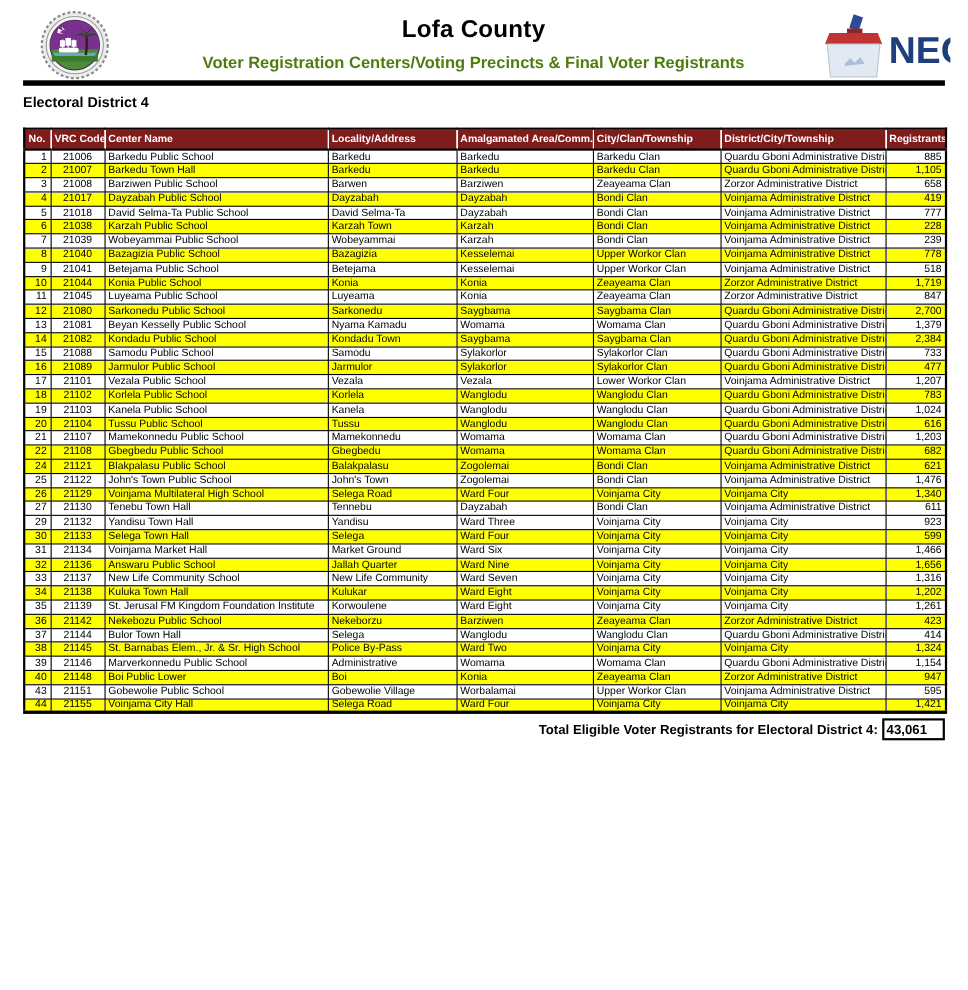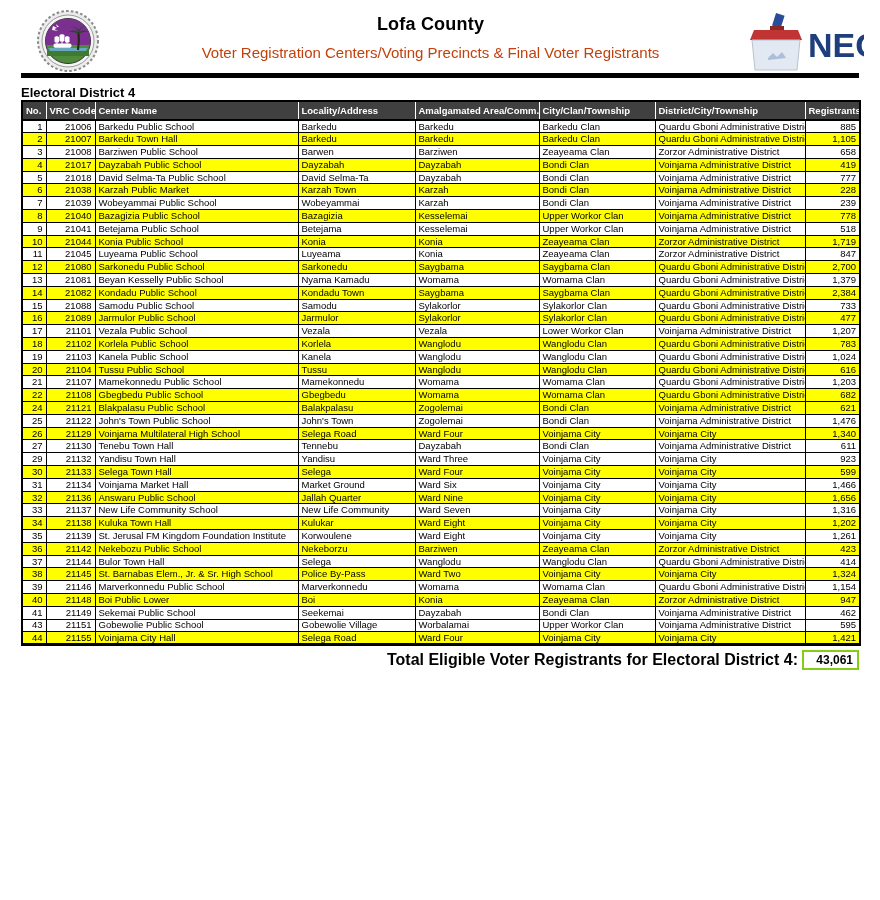--- a/index.html
+++ b/index.html
@@ -15,43 +15,43 @@
 
   
   .report-header {
     display: flex;
     align-items: flex-start;
     padding: 8px 14px 0 22px;
     height: 72px;
   }
   .seal-wrap { width: 95px; flex: 0 0 95px; }
   .title-block { flex: 1; text-align: center; padding-top: 6px; }
-  .county-title { font-size: 18px; font-weight: bold; color: #000; letter-spacing: 0.2px; }
-  .report-subtitle { font-size: 15px; font-weight: normal; color: #c2410c; margin-top: 9px; }
+  .county-title { font-size: 22px; font-weight: bold; color: #000; letter-spacing: 0.2px; }
+  .report-subtitle { font-size: 15px; font-weight: bold; color: #4d7c0f; margin-top: 9px; }
   .nec-wrap { width: 122px; flex: 0 0 122px; display: flex; align-items: center; padding-top: 4px; }
 
   .thick-rule {
     height: 5px; background: #000;
     margin: 1px 21px 0 21px;
   }
   .section-title {
     font-size: 13px; font-weight: bold;
-    margin: 7px 0 0 21px;
+    margin: 7px 0 16px 21px;
   }
 
   
   .table-wrap { margin: 0 21px; }
   table.reg-table {
     border-collapse: collapse;
     table-layout: fixed;
     width: 838px;
     border: 2px solid #000;
   }
   table.reg-table th {
-    background: #404040;
+    background: #7f1d1d;
     color: #fff;
     font-size: 9.5px;
     font-weight: bold;
     text-align: left;
     height: 19px;
     padding: 2px 3px;
     border: 1px solid #fff;
     border-bottom: 2px solid #000;
     white-space: nowrap;
     overflow: hidden;
@@ -61,38 +61,37 @@
     font-size: 9.5px;
     height: 12.8px;
     line-height: 1.05;
     padding: 0 3px;
     border: 1px solid #000;
     white-space: nowrap;
     overflow: hidden;
   }
   table.reg-table tr.hl td { background: var(--hl, #FFFF00); }
   td.a-l { text-align: left; }
-  td.a-c { text-align: right; }
+  td.a-c { text-align: center; }
   td.a-r { text-align: right; }
   table.reg-table { border-bottom: 3px solid #000; }
 
   
   .total-row {
     display: flex;
     justify-content: flex-end;
     align-items: center;
     margin: 4px 21px 0 0;
   }
-  .total-label { font-size: 16px; font-weight: bold; margin-right: 4px; }
+  .total-label { font-size: 12px; font-weight: bold; margin-right: 4px; }
   .total-value {
     width: 57px;
-    border: 2px solid #84cc16;
+    border: 2px solid #000000;
     font-size: 12px;
     font-weight: bold;
-    text-align: right;
     padding: 1px 4px 1px 2px;
     background: #fff;
   }
 </style>
 </head>
 <body>
 
 <div class="page">
 
   <div class="report-header">
@@ -226,21 +225,21 @@
             <td class="a-l">David Selma-Ta Public School</td>
             <td class="a-l">David Selma-Ta</td>
             <td class="a-l">Dayzabah</td>
             <td class="a-l">Bondi Clan</td>
             <td class="a-l">Voinjama Administrative District</td>
             <td class="a-r">777</td>
           </tr>
           <tr class="hl">
             <td class="a-r">6</td>
             <td class="a-c">21038</td>
-            <td class="a-l">Karzah Public Market</td>
+            <td class="a-l">Karzah Public School</td>
             <td class="a-l">Karzah Town</td>
             <td class="a-l">Karzah</td>
             <td class="a-l">Bondi Clan</td>
             <td class="a-l">Voinjama Administrative District</td>
             <td class="a-r">228</td>
           </tr>
           <tr>
             <td class="a-r">7</td>
             <td class="a-c">21039</td>
             <td class="a-l">Wobeyammai Public School</td>
@@ -537,47 +536,37 @@
             <td class="a-l">Police By-Pass</td>
             <td class="a-l">Ward Two</td>
             <td class="a-l">Voinjama City</td>
             <td class="a-l">Voinjama City</td>
             <td class="a-r">1,324</td>
           </tr>
           <tr>
             <td class="a-r">39</td>
             <td class="a-c">21146</td>
             <td class="a-l">Marverkonnedu Public School</td>
-            <td class="a-l">Marverkonnedu</td>
+            <td class="a-l">Administrative</td>
             <td class="a-l">Womama</td>
             <td class="a-l">Womama Clan</td>
             <td class="a-l">Quardu Gboni Administrative District</td>
             <td class="a-r">1,154</td>
           </tr>
           <tr class="hl">
             <td class="a-r">40</td>
             <td class="a-c">21148</td>
             <td class="a-l">Boi Public Lower</td>
             <td class="a-l">Boi</td>
             <td class="a-l">Konia</td>
             <td class="a-l">Zeayeama Clan</td>
             <td class="a-l">Zorzor Administrative District</td>
             <td class="a-r">947</td>
           </tr>
           <tr>
-            <td class="a-r">41</td>
-            <td class="a-c">21149</td>
-            <td class="a-l">Sekemai Public School</td>
-            <td class="a-l">Seekemai</td>
-            <td class="a-l">Dayzabah</td>
-            <td class="a-l">Bondi Clan</td>
-            <td class="a-l">Voinjama Administrative District</td>
-            <td class="a-r">462</td>
-          </tr>
-          <tr>
             <td class="a-r">43</td>
             <td class="a-c">21151</td>
             <td class="a-l">Gobewolie Public School</td>
             <td class="a-l">Gobewolie Village</td>
             <td class="a-l">Worbalamai</td>
             <td class="a-l">Upper Workor Clan</td>
             <td class="a-l">Voinjama Administrative District</td>
             <td class="a-r">595</td>
           </tr>
           <tr class="hl">

